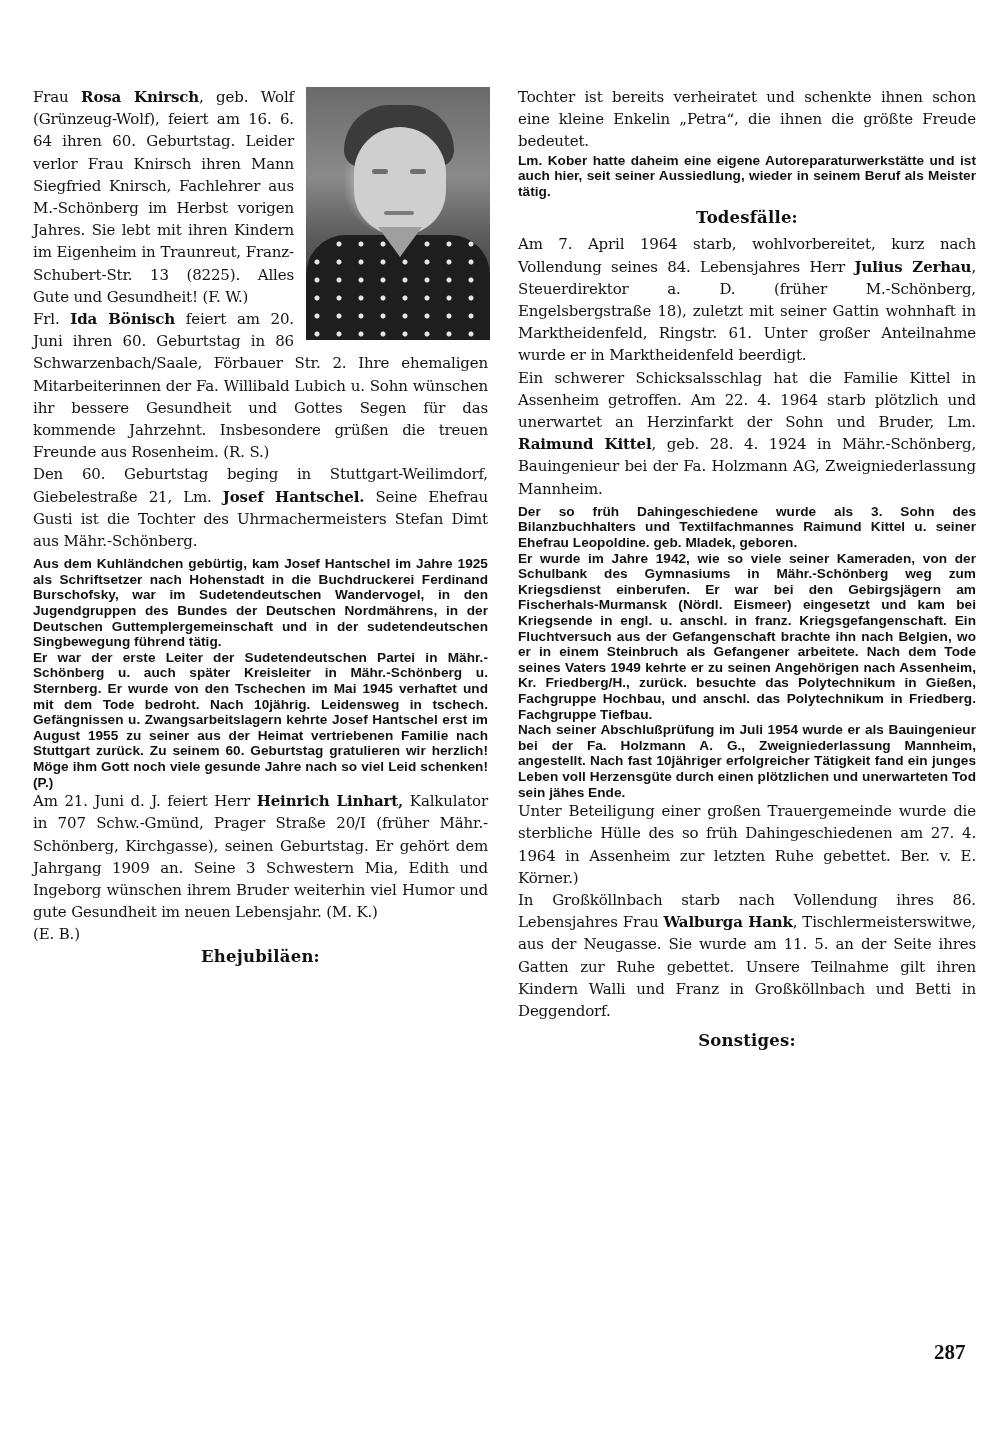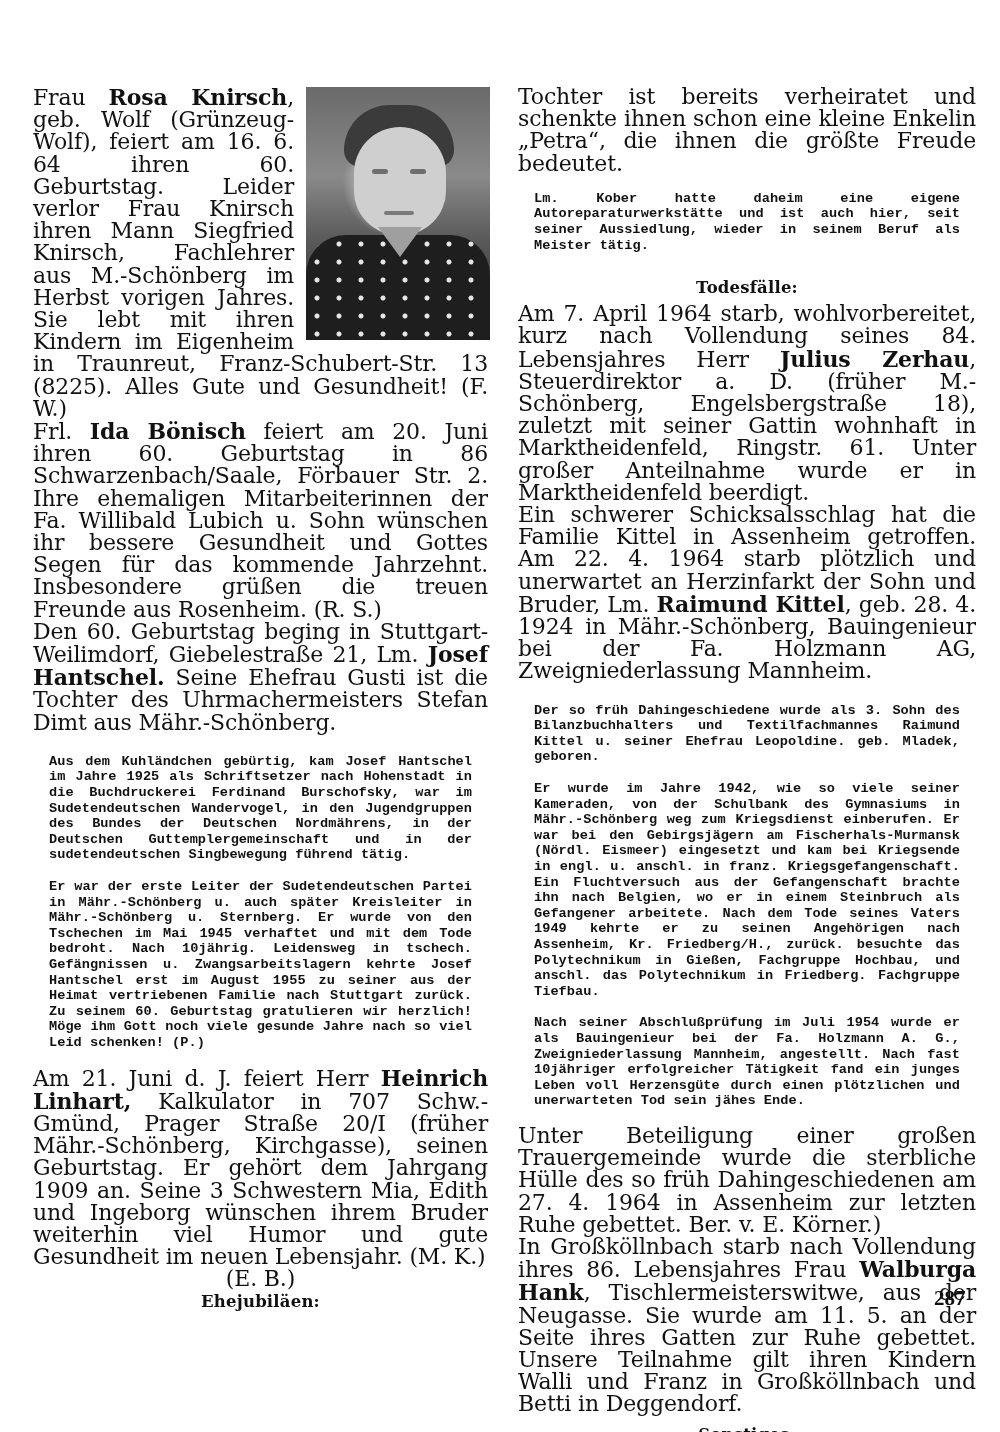--- a/index.html
+++ b/index.html
@@ -1,40 +1,40 @@
 <!DOCTYPE html>
 <html><head>
 <meta charset="utf-8">
 <style>
   html, body { margin:0; padding:0; background:#ffffff; }
   body { width:1000px; height:1432px; position:relative; overflow:hidden; color:#111; font-family:"DejaVu Serif", serif; }
   .col { position:absolute; top:86px; }
   .col-left { left:33px; width:455px; }
   .col-right { left:518px; width:458px; }
-  .p { margin:0; text-align:justify; font-size:22px; line-height:22.2px; letter-spacing:-0.15px; }
-  .small { margin:16px; text-align:justify; font-family:Liberation Mono, monospace; font-weight:bold; font-size:13.6px; line-height:15.6px; letter-spacing:0.05px; }
+  .p { margin:0; text-align:justify; font-size:15px; line-height:22.2px; letter-spacing:-0.15px; }
+  .small { margin:0; text-align:justify; font-family:Liberation Sans, sans-serif; font-weight:bold; font-size:13.6px; line-height:15.6px; letter-spacing:0.05px; }
   .heading { margin:0; font-weight:bold; font-size:16.5px; line-height:22px; letter-spacing:0.2px;text-align:center; }
   b { font-weight:bold; }
   .photo-wrap { float:right; width:184px; height:253px; margin:1px -2px 0 12px; }
   .photo { width:184px; height:253px; position:relative; overflow:hidden;
            background: radial-gradient(ellipse 40% 30% at 48% 38%, #e8e8e8 0%, #bdbdbd 40%, rgba(0,0,0,0) 70%),
                        linear-gradient(180deg, #6a6a6a 0%, #8a8a8a 35%, #5a5a5a 60%, #2a2a2a 100%); }
   .photo .hair { position:absolute; left:38px; top:18px; width:110px; height:62px; border-radius:55px 55px 20px 20px; background:#3b3b3b; }
   .photo .face { position:absolute; left:48px; top:40px; width:92px; height:108px; border-radius:46px 46px 44px 44px; background:#cfcfcf; }
   .photo .eye { position:absolute; top:82px; width:16px; height:5px; border-radius:3px; background:#6e6e6e; }
   .photo .eye.l { left:66px; } .photo .eye.r { left:104px; }
   .photo .mouth { position:absolute; left:78px; top:124px; width:30px; height:4px; border-radius:2px; background:#7a7a7a; }
   .photo .dress { position:absolute; left:0; top:148px; width:184px; height:110px; background:#1c1c1c; border-radius:40px 40px 0 0;
            background-image: radial-gradient(circle, #e6e6e6 2px, rgba(0,0,0,0) 3px);
            background-size: 22px 18px; background-color:#1e1e1e; }
   .photo .neck { position:absolute; left:72px; top:140px; width:44px; height:30px; background:#9f9f9f; clip-path:polygon(0 0,100% 0,50% 100%); }
-  .sig-right { text-align:center; }
+  .sig-right { text-align:left; }
   .gap-s { height:4px; }
   .gap-m { height:8px; }
-  .page-number { position:absolute; left:934px; top:1286px; font-family:"Liberation Serif", serif; font-weight:bold; font-size:21px; }
+  .page-number { position:absolute; left:934px; top:1340px; font-family:"Liberation Serif", serif; font-weight:bold; font-size:21px; }
 </style>
 </head>
 <body>
 
 <div class="col col-left">
   <div class="photo-wrap" title="Portrait of Frau Rosa Knirsch">
     <div class="photo">
       <div class="hair"></div>
       <div class="face"></div>
       <div class="eye l"></div>

